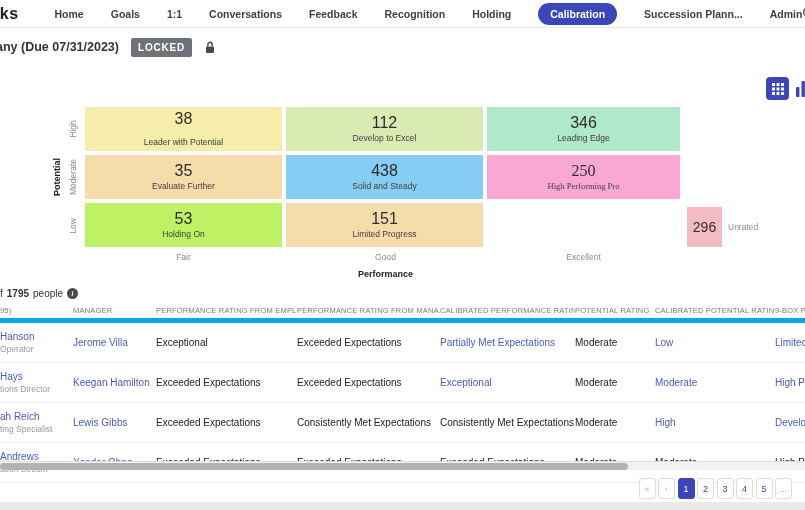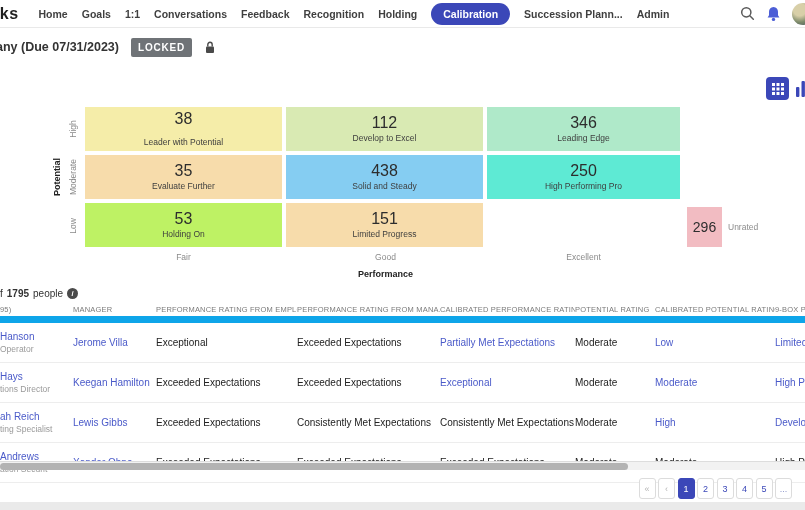--- a/index.html
+++ b/index.html
@@ -4,21 +4,21 @@
 <style>
   * { margin:0; padding:0; box-sizing:border-box; }
   html,body { width:805px; height:510px; overflow:hidden; }
   body { font-family:"Liberation Sans", sans-serif; background:#fff; color:#333; }
   .screen { position:relative; width:805px; height:510px; overflow:hidden; background:#fff; }
 
   
   .nav { position:absolute; top:0; left:0; width:805px; height:28px; display:flex; align-items:center;
          background:#fff; border-bottom:1px solid #e9e9e9; }
   .logo { margin-left:-7px; font-size:16px; font-weight:700; color:#1f1f1f; letter-spacing:.5px; }
-  .nav-items { display:flex; align-items:center; gap:14px; margin-left:20px; white-space:nowrap; }
+  .nav-items { display:flex; align-items:center; gap:27px; margin-left:36px; white-space:nowrap; }
   .nav-item { font-size:10.5px; font-weight:600; color:#3f3f3f; cursor:pointer; }
   .nav-item.active { background:#3b47b8; color:#fff; padding:5px 12px; border-radius:12px; }
   .nav-right { margin-left:auto; display:flex; align-items:center; gap:11px; padding-right:0; }
   .avatar { width:22px; height:22px; border-radius:50%; margin-right:-9px; flex:0 0 auto;
             background:radial-gradient(circle at 35% 30%, #d8cfa8 0 30%, #7d8a6a 60%, #3e4c63 100%); }
 
   
   .subheader { position:absolute; top:36px; left:0; height:22px; display:flex; align-items:center; gap:12px; }
   .cycle-name { margin-left:-4px; font-size:12.5px; font-weight:700; color:#333; white-space:nowrap; }
   .locked-badge { background:#6f7377; color:#fff; font-size:10px; font-weight:700; letter-spacing:.8px;
@@ -29,41 +29,41 @@
               background:#3b47b8; display:flex; align-items:center; justify-content:center; cursor:pointer; }
   .chart-btn { position:absolute; left:796px; top:80px; width:18px; height:17px; cursor:pointer; }
 
   
   .ninebox { position:absolute; left:85px; top:107px; display:grid;
              grid-template-columns:197px 197px 193px; grid-auto-rows:44px; gap:4px; }
   .cell { display:flex; flex-direction:column; align-items:center; justify-content:center; cursor:pointer; }
   .cell .num { font-size:16px; color:#2d2d2d; line-height:1.05; }
   .cell .lbl { font-size:8.5px; color:#3e3e3e; margin-top:1px; }
   .c-yellow { background:#f5eda9;gap:8px; } .c-green1 { background:#d9eab3; } .c-mint { background:#afe9c9; }
-  .c-tan    { background:#f7dcab; } .c-blue   { background:#85cdf2; } .c-green2 { background:#5eead4; }
+  .c-tan    { background:#f7dcab; } .c-blue   { background:#85cdf2; } .c-green2 { background:#f9a8d4;font-family:Liberation Serif, serif; }
   .c-pink   { background:#bef264; }
   .unrated-box { position:absolute; left:687px; top:207px; width:35px; height:40px; background:#f2bcc2;
                  display:flex; align-items:center; justify-content:center; font-size:14px; color:#2d2d2d; }
   .unrated-lbl { position:absolute; left:728px; top:222px; font-size:8.5px; color:#8d8d8d; }
   .vlabel { position:absolute; transform:translate(-50%,-50%) rotate(-90deg); white-space:nowrap;
             font-size:8.5px; color:#8a8a8a; }
   .vlabel.axis { font-size:9px; font-weight:700; color:#222; }
   .xtick { position:absolute; top:252px; text-align:center; font-size:8.5px; color:#8a8a8a; }
   .xaxis-label { position:absolute; top:269px; left:287px; width:197px; text-align:center;
                  font-size:9px; font-weight:700; color:#222; }
 
   
   .count-line { position:absolute; top:288px; left:0; display:flex; align-items:center; gap:4px;
                 font-size:10px; color:#333; }
   .count-line b { font-weight:700; }
   .info-icon { width:11px; height:11px; border-radius:50%; background:#4a4a4a; color:#fff; font-size:7px;
                font-weight:700; display:flex; align-items:center; justify-content:center; font-style:italic; cursor:pointer; }
   .tbl { position:absolute; top:303px; left:0; width:805px; }
   .tr { display:grid; grid-template-columns:73px 83px 141px 143px 135px 80px 120px 1fr; align-items:center; }
-  .thead { height:20px; border-bottom:7px solid #0ea5e9; }
+  .thead { height:20px; border-bottom:5px solid #0ea5e9; }
   .th { font-size:7.5px; color:#7a7a7a; letter-spacing:.2px; white-space:nowrap; overflow:hidden; }
   .row { height:40px; border-bottom:1px solid #ededed; }
   .td { font-size:10px; color:#222; white-space:nowrap; overflow:hidden; }
   .link { color:#4a5ac9; cursor:pointer; }
   .emp .name { font-size:10px; color:#4a5ac9; cursor:pointer; }
   .emp .title { font-size:8.5px; color:#9a9a9a; margin-top:2px; }
 
   
   .hscroll { position:absolute; top:461px; left:0; width:805px; height:9px; background:#f2f2f2;
              border-top:1px solid #ddd; z-index:5; }

